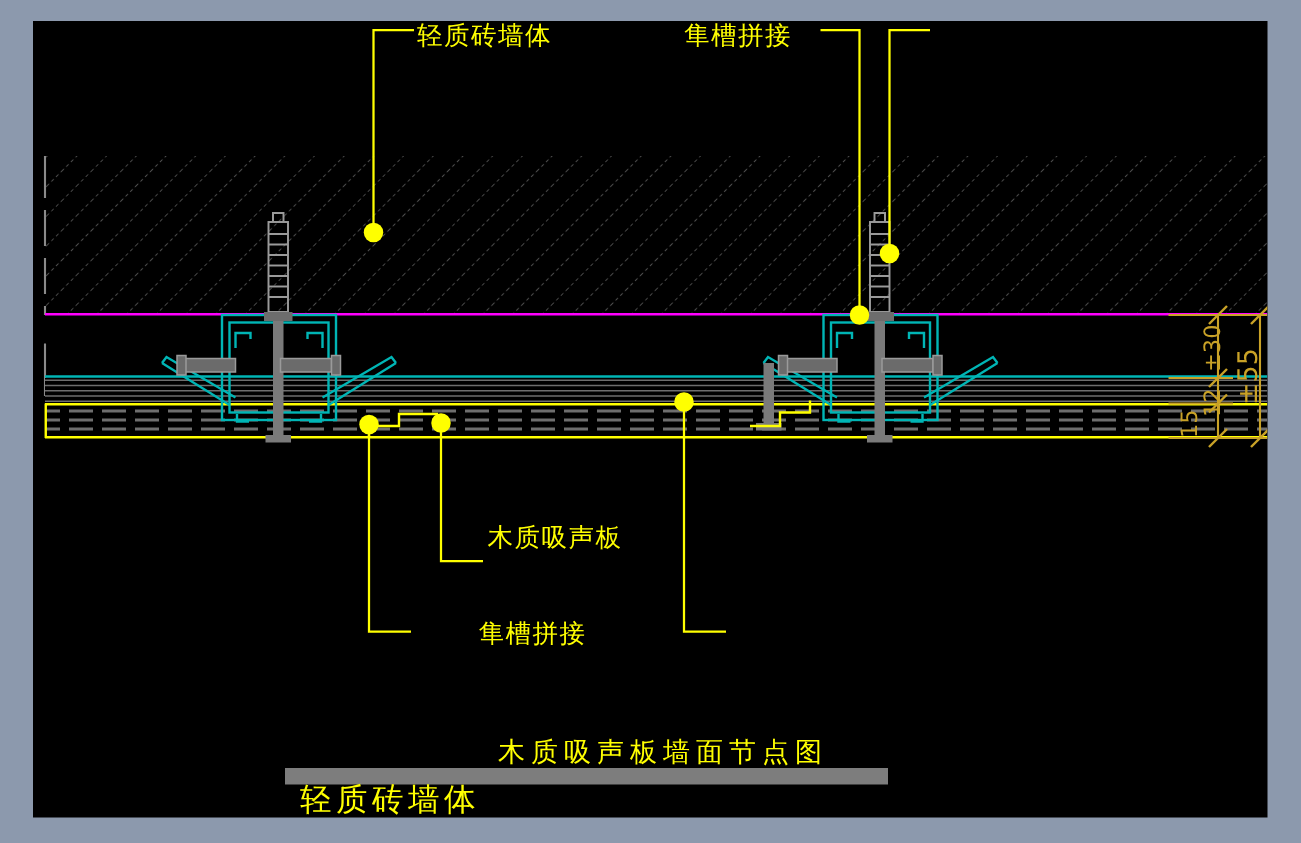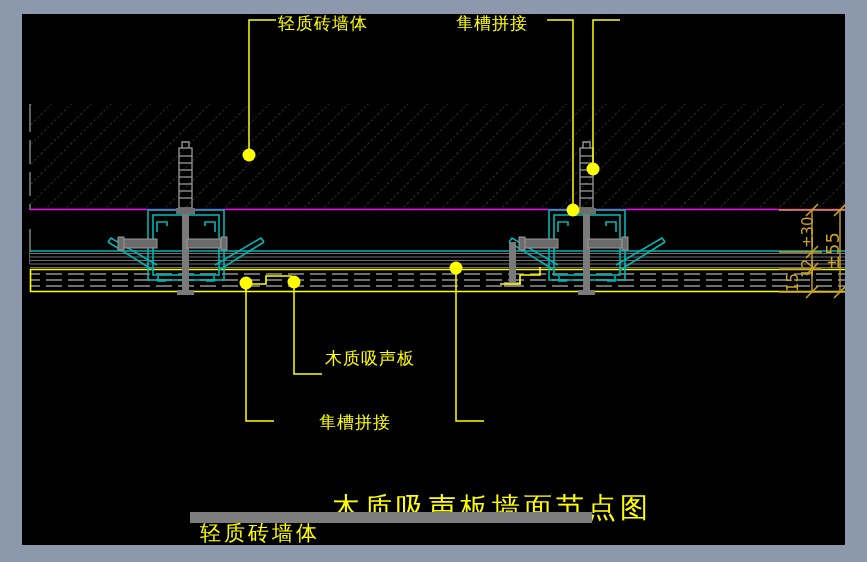--- a/index.html
+++ b/index.html
@@ -13,21 +13,21 @@
     position:absolute;left:22px;top:14px;width:823px;height:531px;
     background:#000;overflow:hidden;
   }
   svg{display:block;}
   .lbl{
     position:absolute;color:#ffff00;white-space:nowrap;
     font-family:"DejaVu Sans","Liberation Sans",sans-serif;
     letter-spacing:1px;
   }
   .lbl-note{font-size:17px;}
-  .lbl-title{font-size:28px;letter-spacing:4px;}
+  .lbl-title{font-size:18px;letter-spacing:4px;}
   .lbl-sub{font-size:21px;letter-spacing:3px;}
   .dim{
     position:absolute;color:#c9a227;font-size:15px;
     font-family:"DejaVu Sans","Liberation Sans",sans-serif;
     transform-origin:left top;
   }
   .graybar{position:absolute;background:#7d7d7d;}
 </style>
 </head>
 <body>

